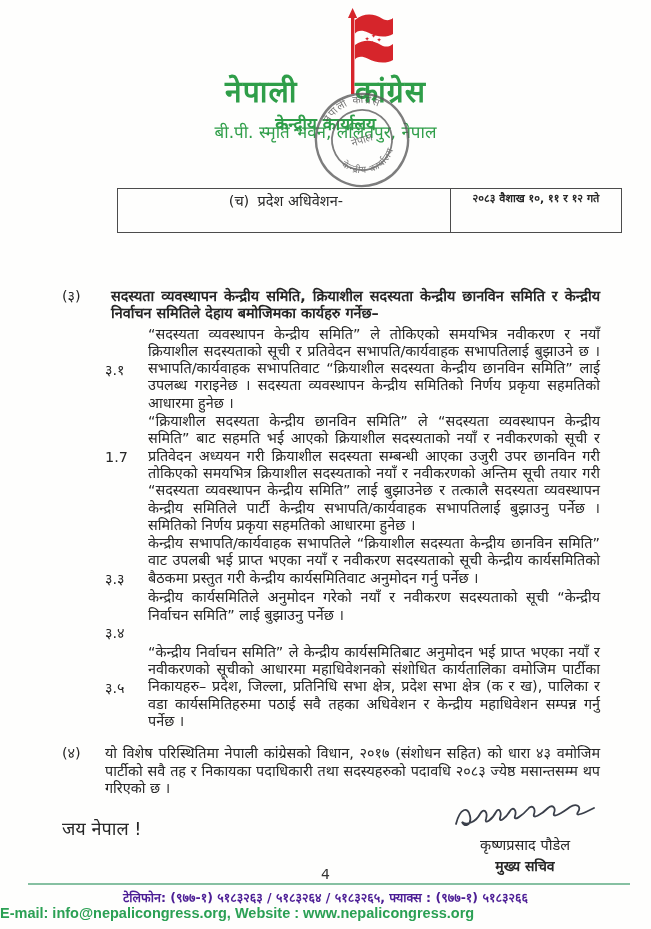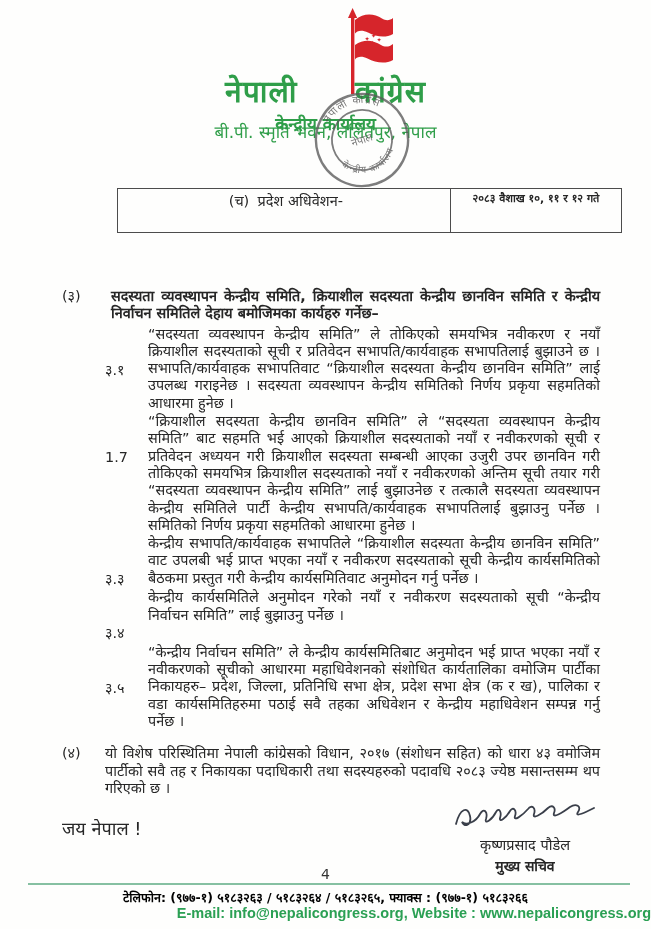--- a/index.html
+++ b/index.html
@@ -58,24 +58,24 @@
   .sig-block{position:absolute;left:435px;top:798px;width:180px;text-align:center;}
   .sig-scribble{display:block;margin:0 auto;width:150px;height:36px;}
   .sig-name{font-size:14.5px;margin-top:0;}
   .sig-title{font-size:14px;font-weight:bold;margin-top:2px;}
 
   
   .page-num{position:absolute;top:866px;left:0;width:651px;text-align:center;font-size:14px;color:#333;}
   .foot-rule{position:absolute;top:883px;left:28px;width:602px;height:2px;background:#86c0a2;}
   .phone-line{
     position:absolute;top:889px;left:0;width:651px;text-align:center;
-    font-size:12.5px;color:#000000;font-weight:bold;
+    font-size:12.5px;color:#4c1d95;font-weight:bold;
   }
   .contact-line{
-    position:absolute;top:905px;left:0;width:651px;text-align:right;
+    position:absolute;top:905px;left:0;width:579px;text-align:left;
     font-size:14.5px;color:#2ba054;font-weight:bold;
     font-family:"Liberation Sans","DejaVu Sans",sans-serif;
   }
 </style>
 </head>
 <body>
 
 <div class="page">
 
   <svg class="flag" viewBox="0 0 82 88" aria-hidden="true">

